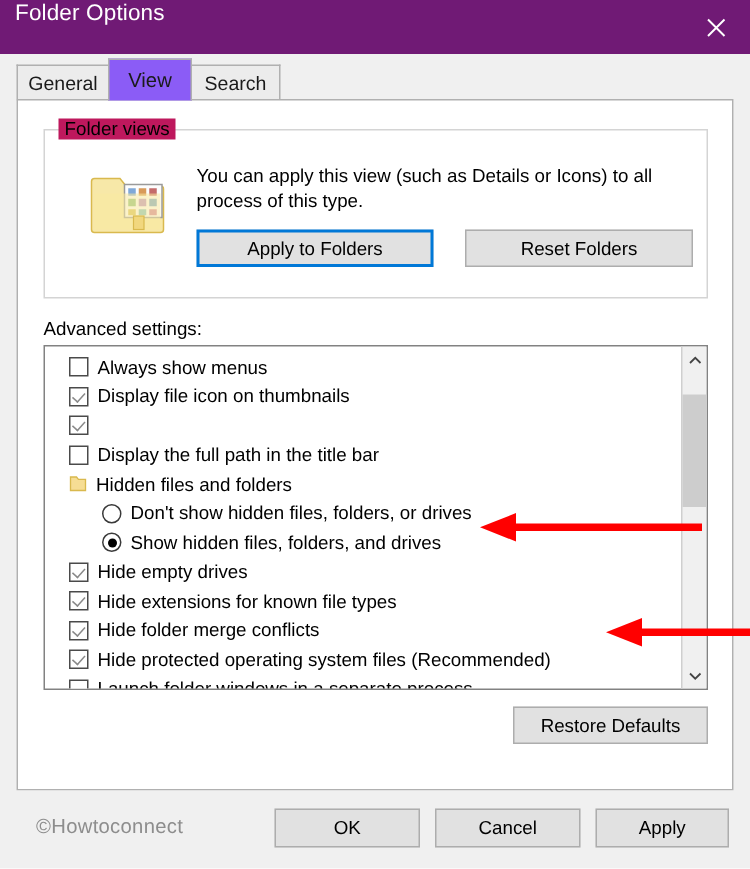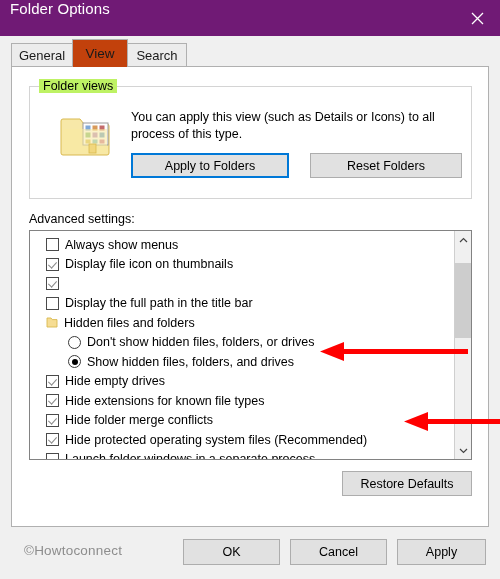--- a/index.html
+++ b/index.html
@@ -64,21 +64,21 @@
     font-size: 13px;
     color: #1a1a1a;
     display: flex;
     align-items: center;
     justify-content: center;
     cursor: default;
   }
   .tab.active {
     top: 3px;
     height: 28px;
-    background: #c2410c;
+    background: #8b5cf6;
     border-color: #b0b0b0;
     z-index: 3;
     font-size: 13.5px;
   }
   #tab-general { left: 11px;  width: 62px; }
   #tab-view    { left: 72px;  width: 56px; }
   #tab-search  { left: 127px; width: 60px; }
 
   
   .tabpanel {
@@ -94,21 +94,21 @@
   .groupbox {
     position: absolute;
     left: 17px; top: 19px;
     width: 443px; height: 113px;
     box-sizing: border-box;
     border: 1px solid #d4d4d4;
   }
   .groupbox-title {
     position: absolute;
     left: 9px; top: -8px;
-    background: #bef264;
+    background: #be185d;
     padding: 0 4px;
     font-size: 12.5px;
     color: #000;
   }
   .folder-thumb-icon {
     position: absolute;
     left: 29px; top: 24px;
     width: 56px; height: 50px;
   }
   .gb-text {

